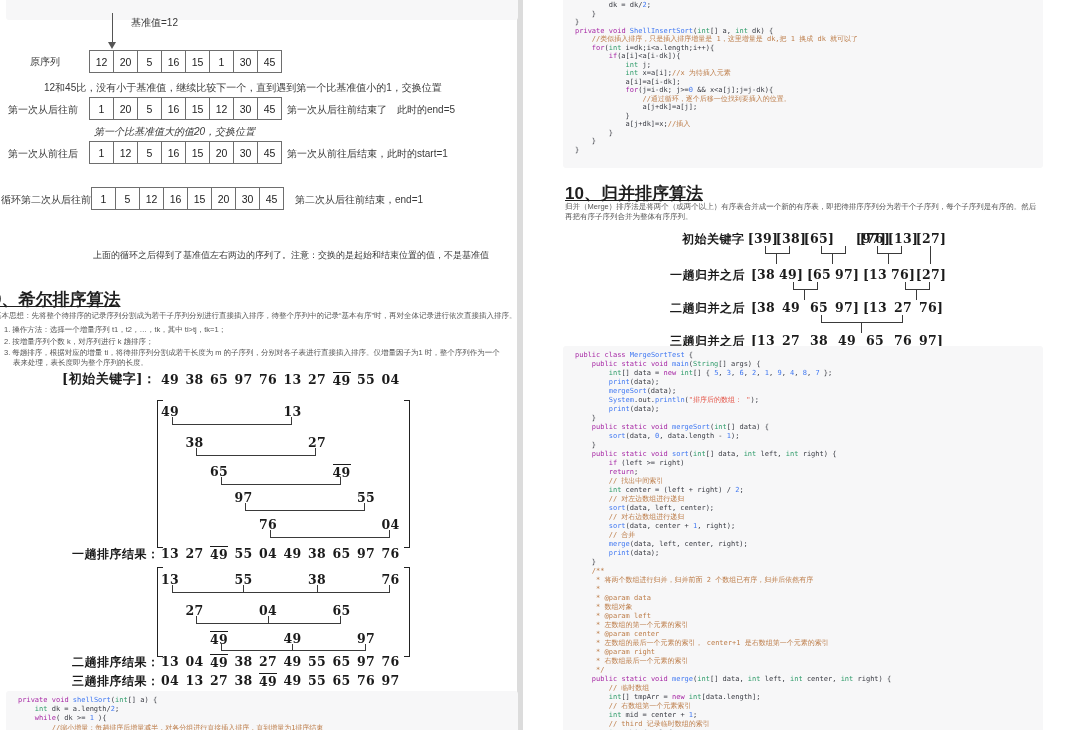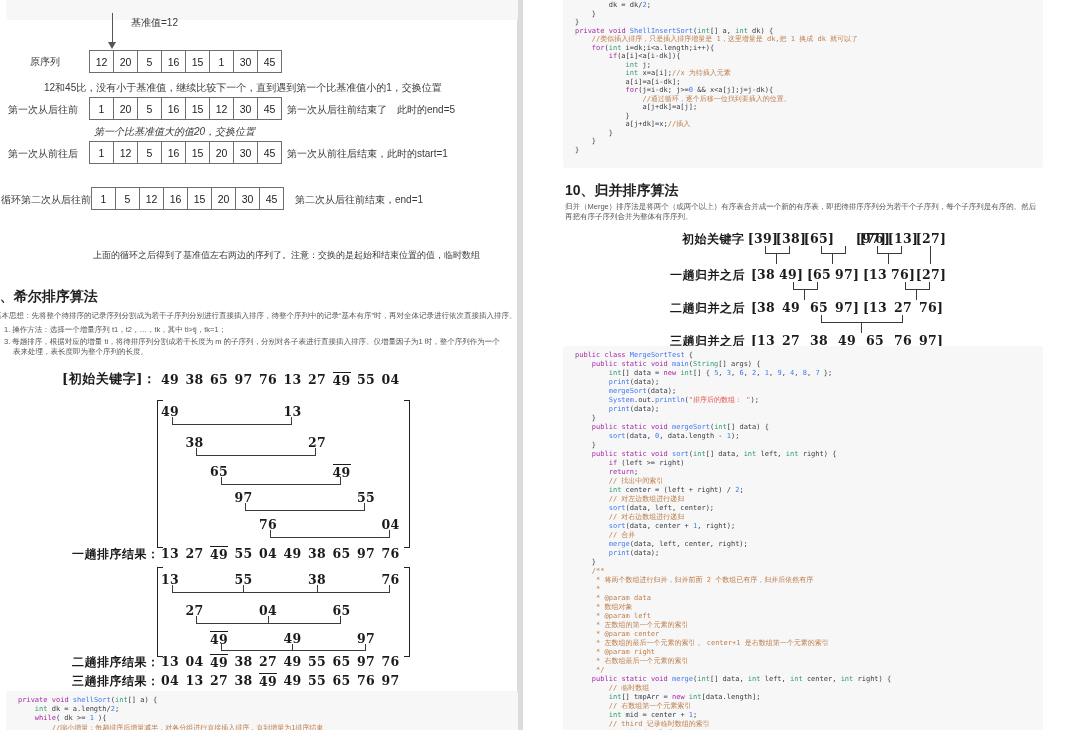--- a/index.html
+++ b/index.html
@@ -24,21 +24,21 @@
   .qs-note{position:absolute;font-size:10px;color:#3a3a3a;white-space:nowrap;}
   .qs-caption{position:absolute;font-size:10px;color:#3a3a3a;white-space:nowrap;}
   .qs-cells{position:absolute;display:flex;}
   .qs-cell{width:23px;height:21px;border:1px solid #6e6e6e;margin-left:-1px;background:#fff;
            display:flex;align-items:center;justify-content:center;font-size:10.5px;color:#222;}
   .arrow-line{position:absolute;left:112px;top:13px;height:30px;width:0;border-left:1.3px solid #555;}
   .arrow-head{position:absolute;left:108px;top:42px;width:0;height:0;
               border-left:4.5px solid transparent;border-right:4.5px solid transparent;border-top:7px solid #555;}
 
   
-  .h2{position:absolute;font-size:14px;font-weight:bold;color:#1f1f1f;white-space:nowrap;}
+  .h2{position:absolute;font-size:17px;font-weight:bold;color:#1f1f1f;white-space:nowrap;text-decoration:underline;}
   .smalltext{position:absolute;font-size:7.5px;color:#555;line-height:10px;}
   .nowrap{white-space:nowrap;}
   .steps div{padding-left:9px;text-indent:-9px;margin-bottom:1.5px;}
 
   
   .fig-label{position:absolute;font-family:"DejaVu Serif",serif;font-weight:bold;color:#1b1b1b;
              font-size:12px;white-space:nowrap;letter-spacing:0.5px;}
   .numrow{position:absolute;left:0;width:100%;height:14px;}
   .num-cell{position:absolute;transform:translateX(-50%);font-family:"DejaVu Serif",serif;
             font-weight:bold;font-size:12.5px;color:#1b1b1b;letter-spacing:0.3px;}
@@ -119,27 +119,28 @@
         <span class="qs-cell">5</span>
         <span class="qs-cell">12</span>
         <span class="qs-cell">16</span>
         <span class="qs-cell">15</span>
         <span class="qs-cell">20</span>
         <span class="qs-cell">30</span>
         <span class="qs-cell">45</span>
       </div>
     <span class="qs-note" style="left:295px;top:193px;">第二次从后往前结束，end=1</span>
 
-    <span class="qs-caption" style="left:93px;top:249px;font-size:9px;">上面的循环之后得到了基准值左右两边的序列了。注意：交换的是起始和结束位置的值，临时数组</span>
+    <span class="qs-caption" style="left:93px;top:249px;font-size:9px;">上面的循环之后得到了基准值左右两边的序列了。注意：交换的是起始和结束位置的值，不是基准值</span>
   </div>
 
   <div class="h2" style="left:-8px;top:288px;">9、希尔排序算法</div>
   <div class="smalltext nowrap" style="left:-6px;top:311px;">基本思想：先将整个待排序的记录序列分割成为若干子序列分别进行直接插入排序，待整个序列中的记录“基本有序”时，再对全体记录进行依次直接插入排序。</div>
   <div class="smalltext steps" style="left:4px;top:325px;width:503px;">
     <div>1. 操作方法：选择一个增量序列 t1，t2，…，tk，其中 ti&gt;tj，tk=1；</div>
+    <div>2. 按增量序列个数 k，对序列进行 k 趟排序；</div>
     <div>3. 每趟排序，根据对应的增量 ti，将待排序列分割成若干长度为 m 的子序列，分别对各子表进行直接插入排序。仅增量因子为1 时，整个序列作为一个表来处理，表长度即为整个序列的长度。</div>
   </div>
 
   <div>
     <span class="fig-label" style="left:62px;top:370px;font-size:13px;">[初始关键字]：</span>
     <div class="numrow" style="top:372px;">
         <span class="num-cell" style="left: 170px;">49</span>
         <span class="num-cell" style="left: 194.5px;">38</span>
         <span class="num-cell" style="left: 219px;">65</span>
         <span class="num-cell" style="left: 243.5px;">97</span>

